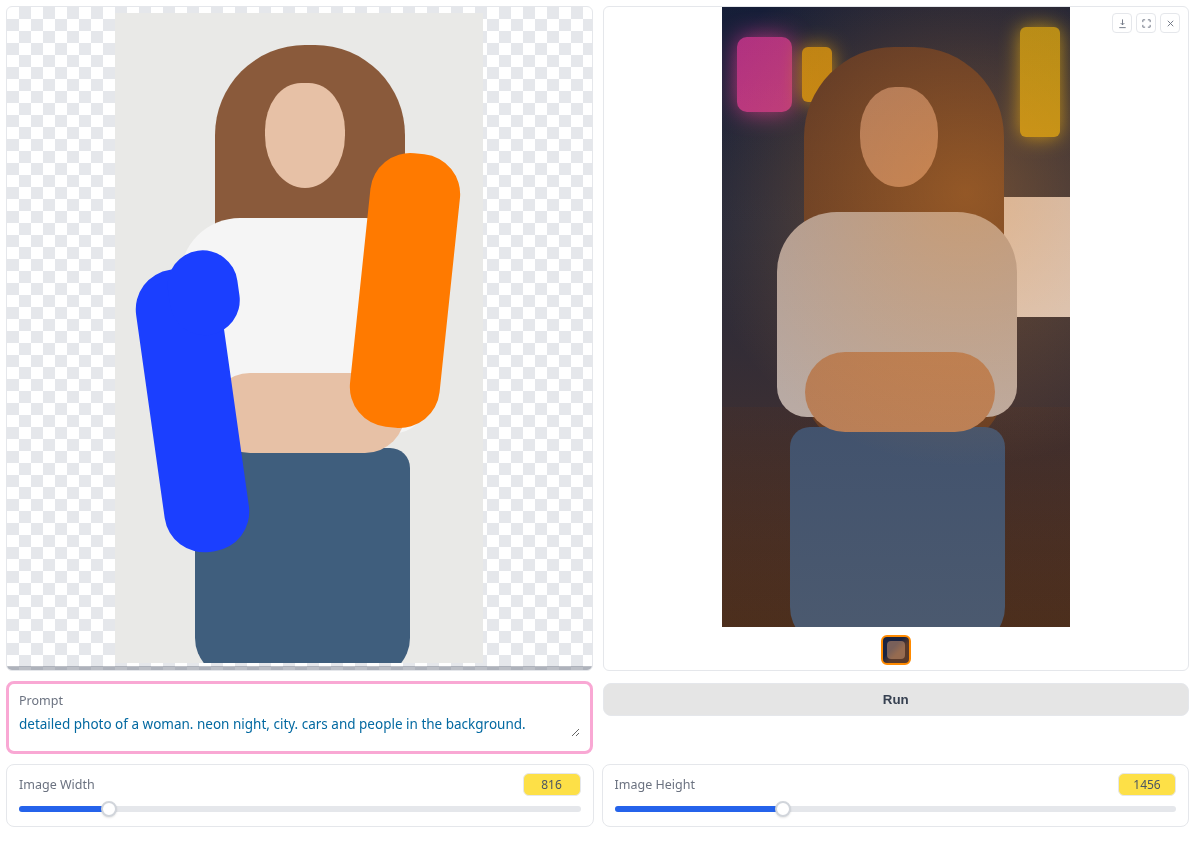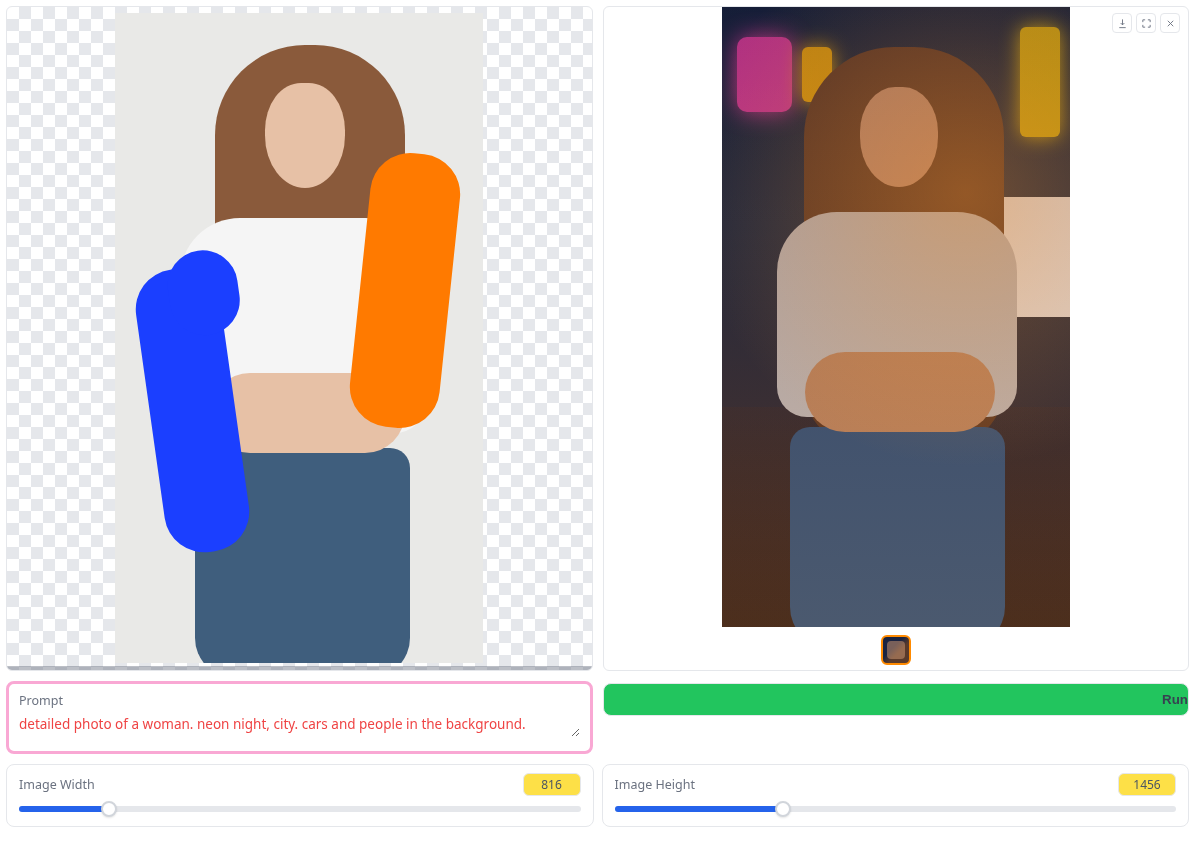--- a/index.html
+++ b/index.html
@@ -203,27 +203,26 @@
   }
   .thumb::after{
     content:""; position:absolute; inset:4px;
     background:#c9946f; border-radius:4px; opacity:0.55;
   }
 
   .run-row { margin-top: 12px; }
   .run-btn {
     width: 100%;
     padding: 8px 0;
-    background: #22c55e;
+    background: #e5e5e5;
     border: 1px solid #e5e7eb;
     border-radius: 8px;
     font-weight: 600;
     color: #374151;
     cursor: pointer;
-    text-align: right;
   }
 
   
   .prompt-box {
     border: 3px solid #f9a8d4;
     border-radius: 8px;
     padding: 8px 10px 10px;
     margin-top: 10px;
   }
   .field-label {
@@ -232,21 +231,21 @@
     margin-bottom: 6px;
     display: block;
   }
   textarea.prompt {
     width: 100%;
     border: none;
     outline: none;
     resize: both;
     font-family: inherit;
     font-size: 13.5px;
-    color: #ef4444;
+    color: #0369a1;
     min-height: 22px;
   }
 
   
   .controls-row { display: flex; gap: 8px; }
   .control-box {
     flex: 1;
     border: 1px solid #e5e7eb;
     border-radius: 8px;
     padding: 8px 12px 14px;

